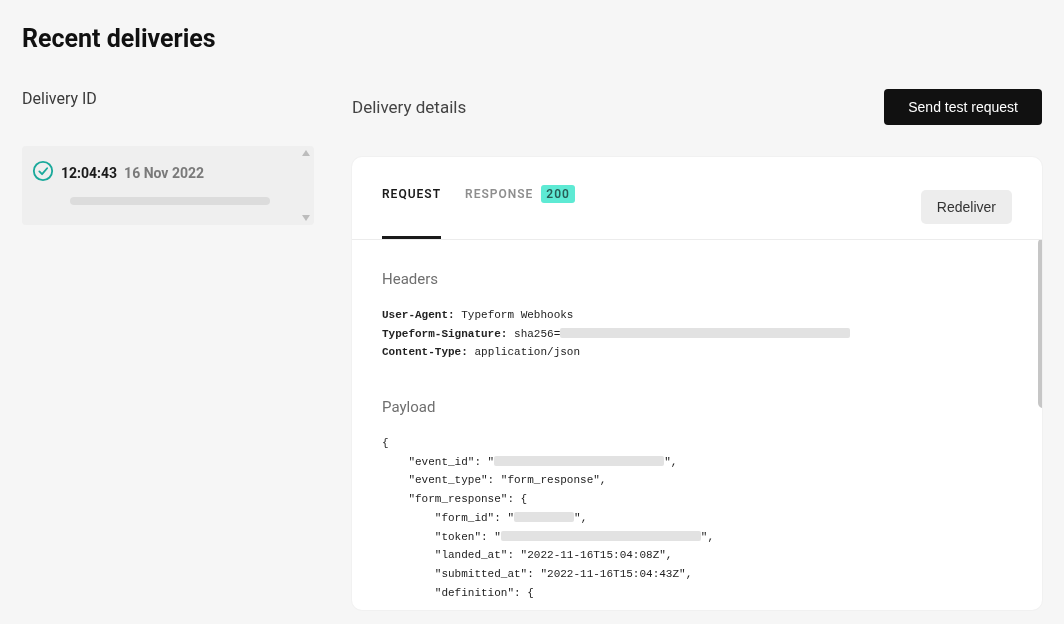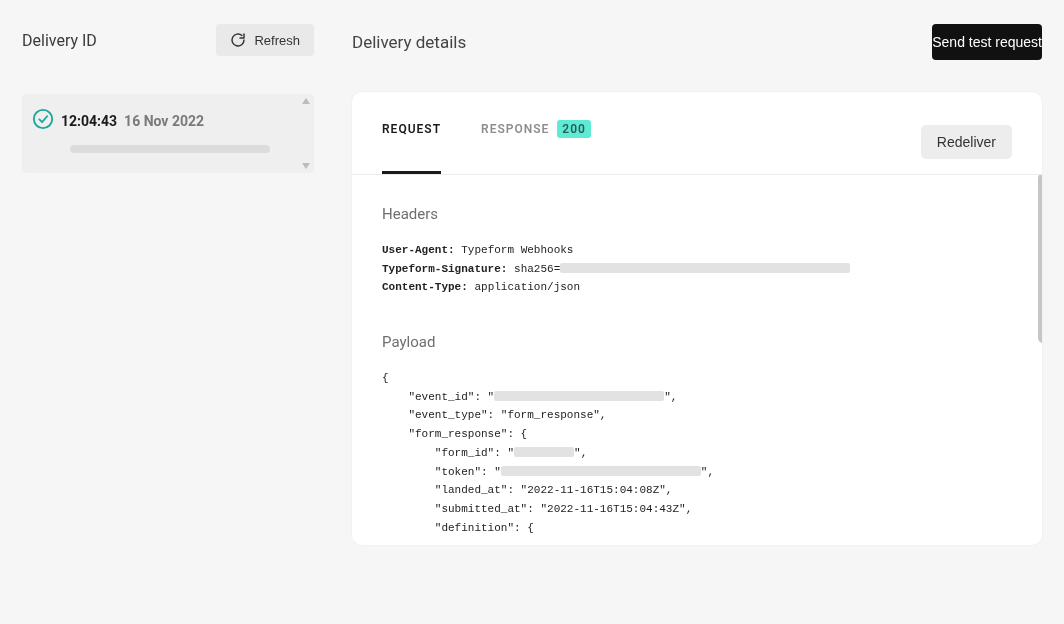--- a/index.html
+++ b/index.html
@@ -107,39 +107,39 @@
     }
     .right-header-title {
       font-size: 17px;
       color: #444;
     }
     .btn-primary {
       background: #111;
       color: #fff;
       border: none;
       font-size: 14px;
-      padding: 10px 0;
+      padding: 10px 24px;
       border-radius: 4px;
       cursor: pointer;
     }
     .panel {
       background: #fff;
       border-radius: 10px;
       box-shadow: 0 0 0 1px rgba(0,0,0,0.02);
       position: relative;
     }
     .tab-bar {
       display: flex;
       justify-content: space-between;
       align-items: center;
       padding: 30px 30px 0 30px;
     }
     .tabs {
       display: flex;
-      gap: 40px;
+      gap: 24px;
       align-items: center;
     }
     .tab {
       font-size: 12px;
       letter-spacing: 1px;
       font-weight: 600;
       color: #8e8e8e;
       padding-bottom: 38px;
       cursor: pointer;
       position: relative;
@@ -217,35 +217,27 @@
       width: 10px;
       height: 170px;
       background: #c6c6c6;
       border-radius: 5px;
     }
   </style>
 </head>
 <body>
 
 <div class="page">
+  <h1 class="page-title">Recent deliveries</h1>
 
   <div class="layout">
 
     <div class="left-col">
       <div class="left-header">
         <div class="left-header-title">Delivery ID</div>
-        <button class="btn-refresh">
-          <span>
-            <svg width="16" height="16" viewBox="0 0 24 24" fill="none" stroke="#333" stroke-width="2.2" stroke-linecap="round" stroke-linejoin="round">
-              <path d="M21 12a9 9 0 1 1-3.2-6.9"></path>
-              <polyline points="21 3 21 9 15 9"></polyline>
-            </svg>
-          </span>
-          <span>Refresh</span>
-        </button>
       </div>
 
       <div class="delivery-item">
         <span class="tri tri-up"></span>
         <div class="delivery-row">
           <span class="success-icon">
             <svg width="22" height="22" viewBox="0 0 24 24" fill="none" stroke="currentColor" stroke-width="2">
               <circle cx="12" cy="12" r="10"></circle>
               <polyline points="8 12.5 11 15.5 16.5 9" stroke-linecap="round" stroke-linejoin="round"></polyline>
             </svg>

